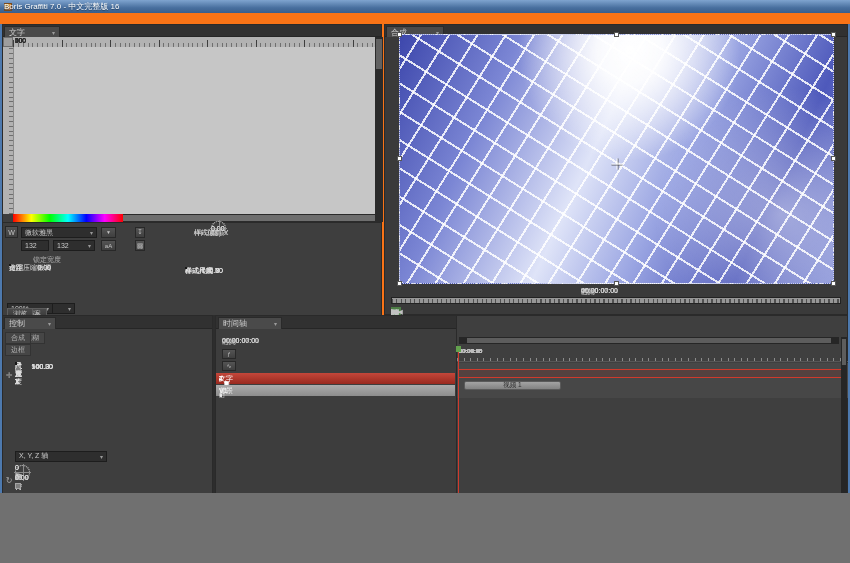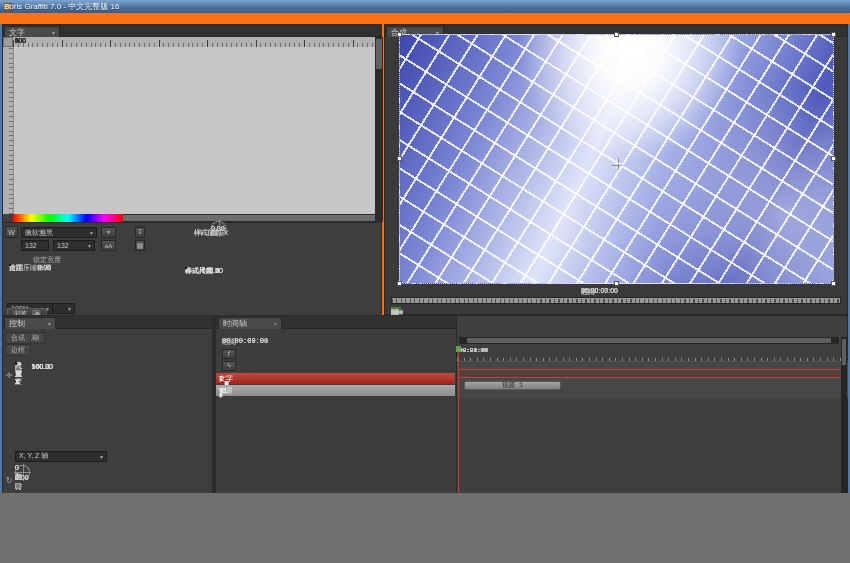--- a/index.html
+++ b/index.html
@@ -152,21 +152,21 @@
   .pv-status .stat b{position:static;font-weight:normal;color:#9f9f9f;margin-right:2px;}
   .pv-status .stat i{position:static;font-style:normal;}
   .pv-scrub{left:6px;top:272px;width:450px;height:7px;background:#969696;border:1px solid #222;
             background-image:repeating-linear-gradient(90deg,#4f4f4f 0 1px,transparent 1px 4.5px);
             background-size:100% 4px;background-position:0 100%;background-repeat:repeat-x;}
   .pv-transport{left:6px;top:282px;width:450px;height:10px;display:flex;justify-content:space-between;align-items:center;}
   .pv-transport .ticon{position:static;flex:none;font-size:6.5px;color:#c2c2c2;line-height:10px;white-space:nowrap;}
   .pv-transport .ticon.accent{background:#4d7d45;color:#dfe;padding:0 2px;}
 
   
-  .timeline{left:215px;top:315px;width:633px;height:246px;background:#3d3d3d;border:1px solid #2a2a2a;font-family:Liberation Mono, monospace;}
+  .timeline{left:215px;top:315px;width:633px;height:246px;background:#3d3d3d;border:1px solid #2a2a2a;}
   .tl-tabbar{left:0;top:0;width:631px;height:13px;}
   .tl-tab{left:2px;top:1px;width:64px;height:12px;}
   .tl-header{left:6px;top:21px;display:flex;gap:9px;}
   .tl-header .stat{position:static;font-size:7px;color:#cdcdcd;white-space:nowrap;}
   .tl-header .stat b{position:static;font-weight:normal;color:#9f9f9f;margin-right:1px;}
   .tl-header .stat i{position:static;font-style:normal;}
   .tl-tb{left:6px;display:flex;gap:1px;}
   .tl-tb .iconbtn{width:14px;height:10px;font-size:6px;}
   .trackrow{left:0;width:239px;height:11px;display:flex;align-items:center;gap:2px;padding:0 3px;font-size:7px;}
   .trackrow.red{background:linear-gradient(#c4473a,#99291f);color:#fff;}

